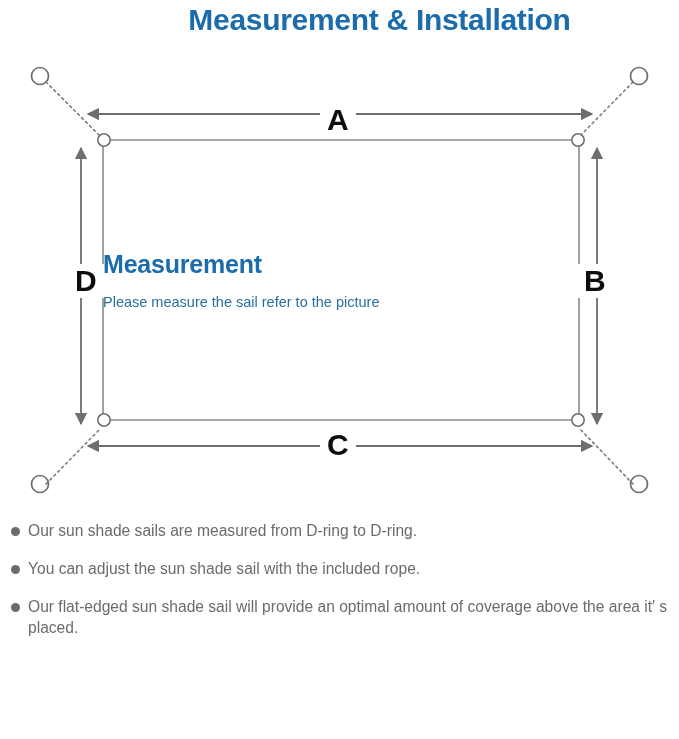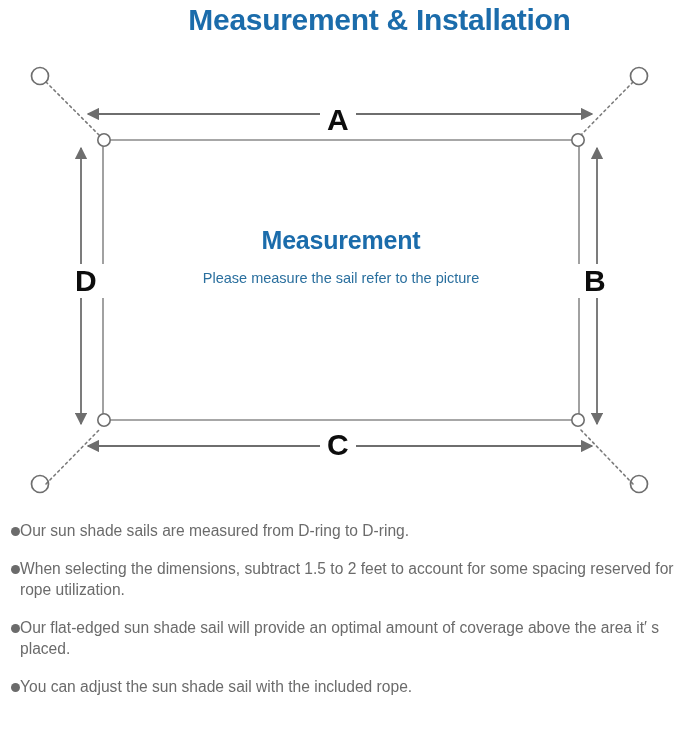--- a/index.html
+++ b/index.html
@@ -42,22 +42,21 @@
     font-family:"Liberation Sans","DejaVu Sans",sans-serif;
     text-align:center;
     padding:2px 7px;
   }
   #label-A{left:320px;top:57px;}
   #label-C{left:320px;top:382px;}
   #label-B{left:577px;top:218px;}
   #label-D{left:68px;top:218px;}
 
   .sail-text{
-    position:absolute;left:103px;top:179px;width:476px;
-    text-align:center;
+    position:absolute;left:103px;top:203px;width:476px;
   }
   .sail-title{
     font-size:25px;
     font-weight:bold;
     color:#1b6cab;
     line-height:30px;
     letter-spacing:-0.2px;
   }
   .sail-sub{
     font-size:14.5px;
@@ -65,21 +64,21 @@
     line-height:22px;
     margin-top:12px;
   }
 
   
   .notes{
     position:absolute;left:0;top:520px;width:679px;
   }
   .note{
     position:relative;
-    padding-left:20px;
+    padding-left:28px;
     margin-bottom:17px;
     font-size:15.6px;
     line-height:21px;
     color:#6b6b6b;
     font-family:"Liberation Sans","DejaVu Sans",sans-serif;
   }
   .note .dot{
     position:absolute;left:11px;top:7px;
     width:9px;height:9px;border-radius:50%;
     background:#6b6b6b;
@@ -143,25 +142,21 @@
     </div>
   </div>
 
   <div class="notes">
     <div class="note">
       <span class="dot"></span>
       <span class="note-text">Our sun shade sails are measured from D-ring to D-ring.</span>
     </div>
     <div class="note">
       <span class="dot"></span>
-      <span class="note-text">When selecting the dimensions, subtract 1.5 to 2 feet to account for some spacing reserved for rope utilization.</span>
+      <span class="note-text">You can adjust the sun shade sail with the included rope.</span>
     </div>
     <div class="note">
       <span class="dot"></span>
       <span class="note-text">Our flat-edged sun shade sail will provide an optimal amount of coverage above the area it′  s placed.</span>
-    </div>
-    <div class="note">
-      <span class="dot"></span>
-      <span class="note-text">You can adjust the sun shade sail with the included rope.</span>
     </div>
   </div>
 
 </div>
 
 </body></html>

